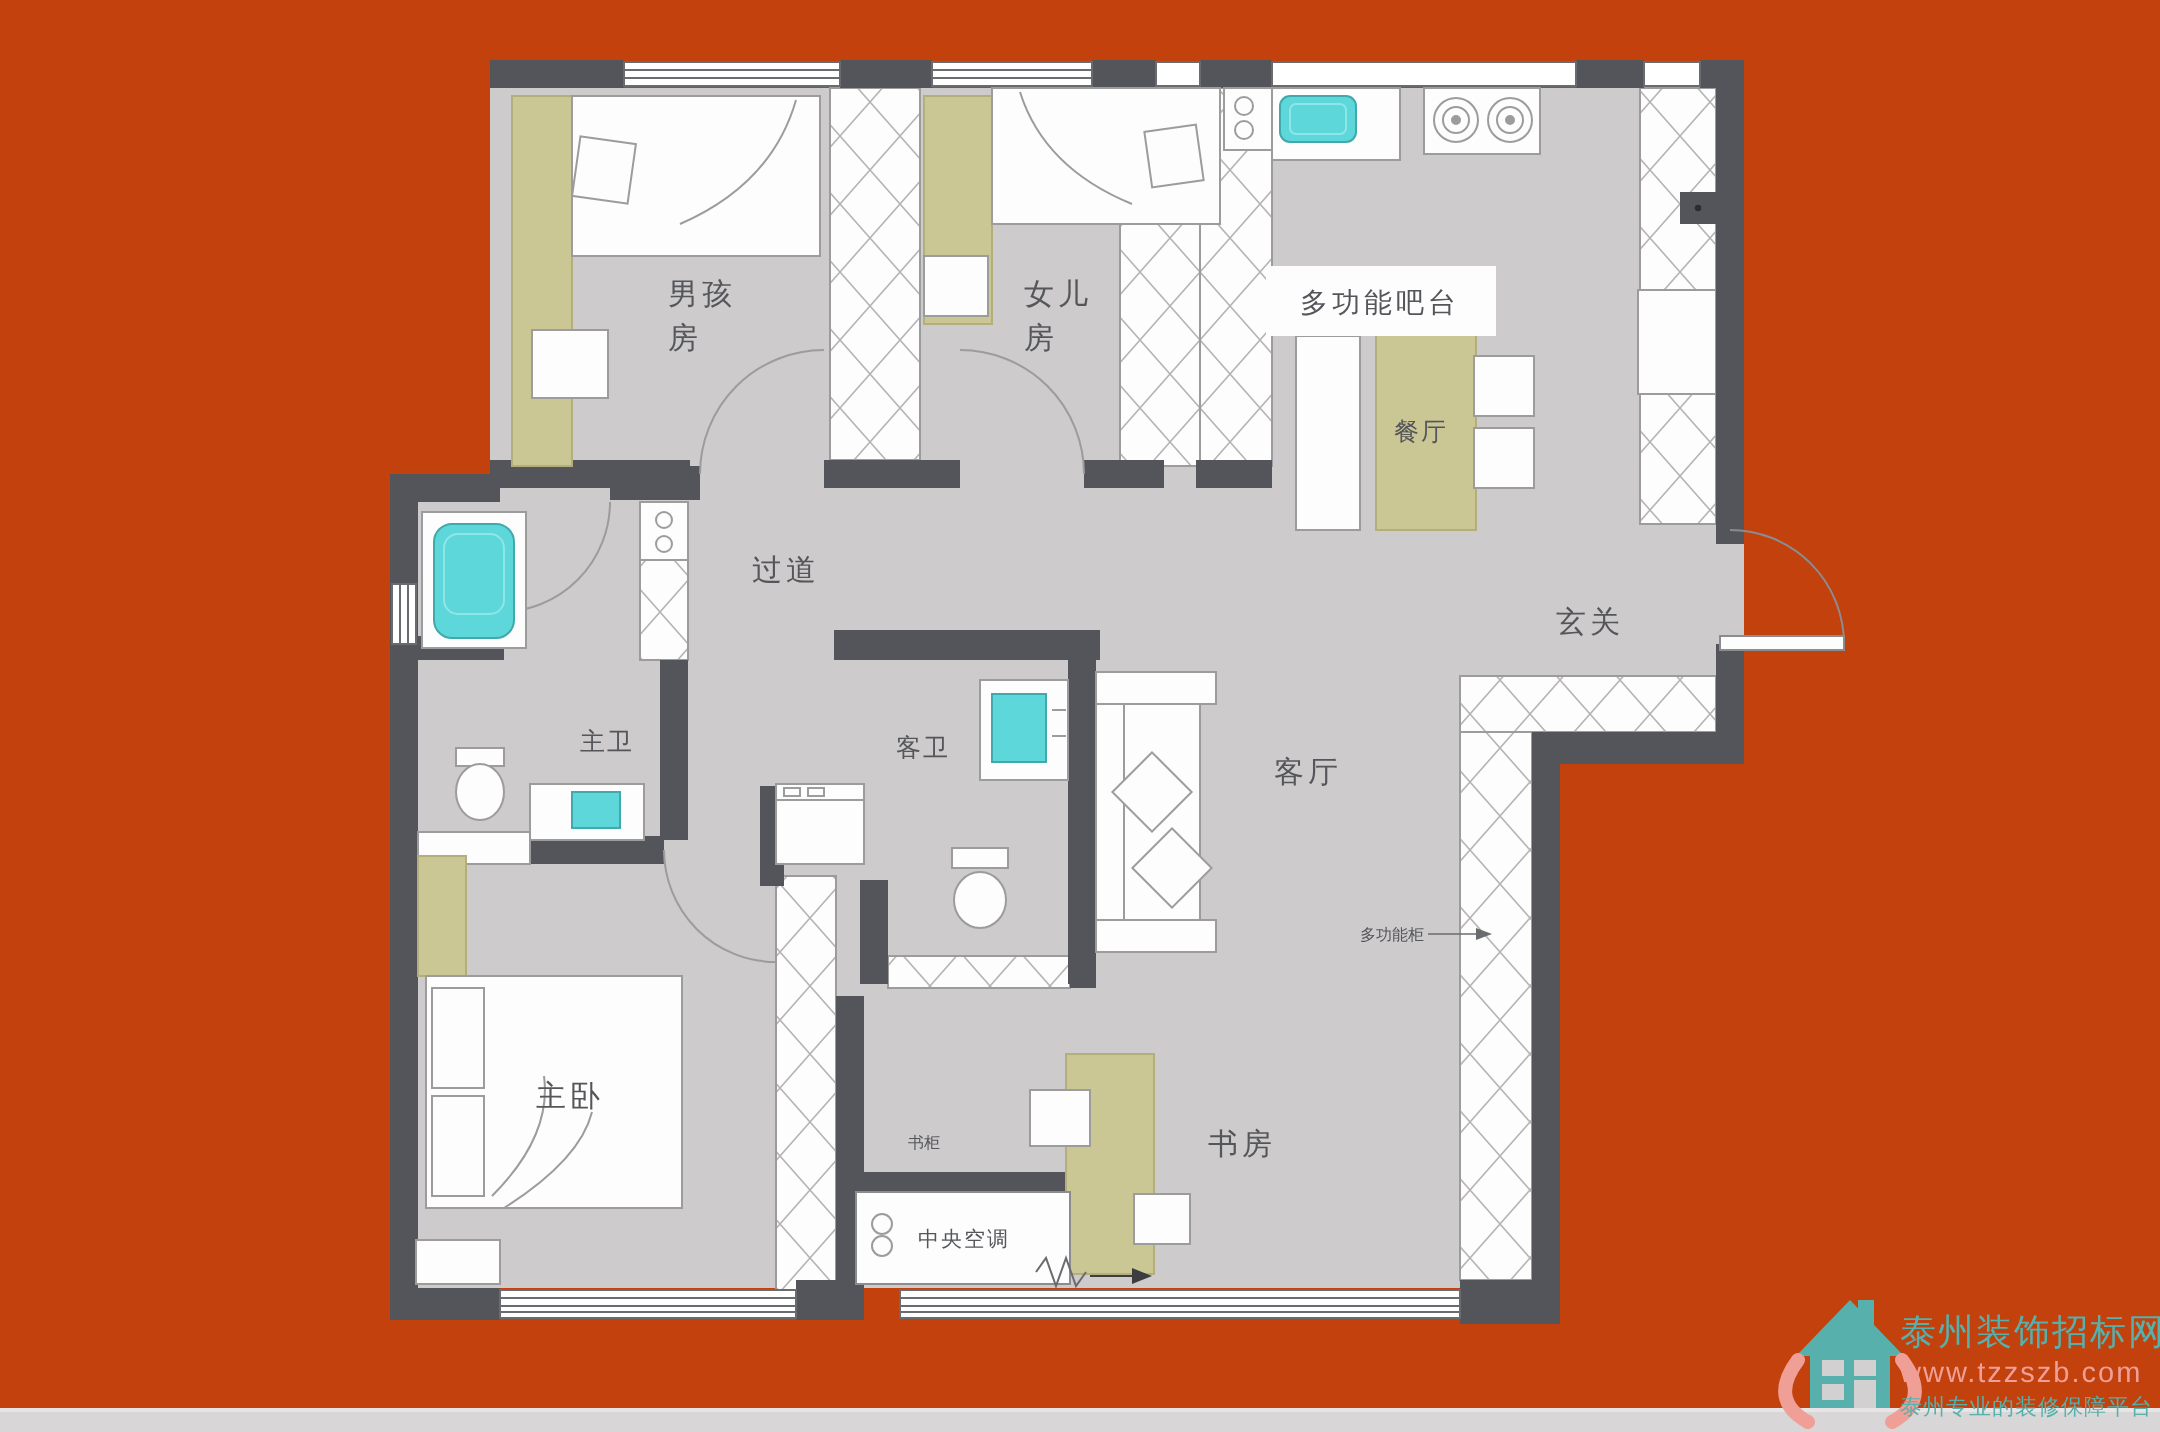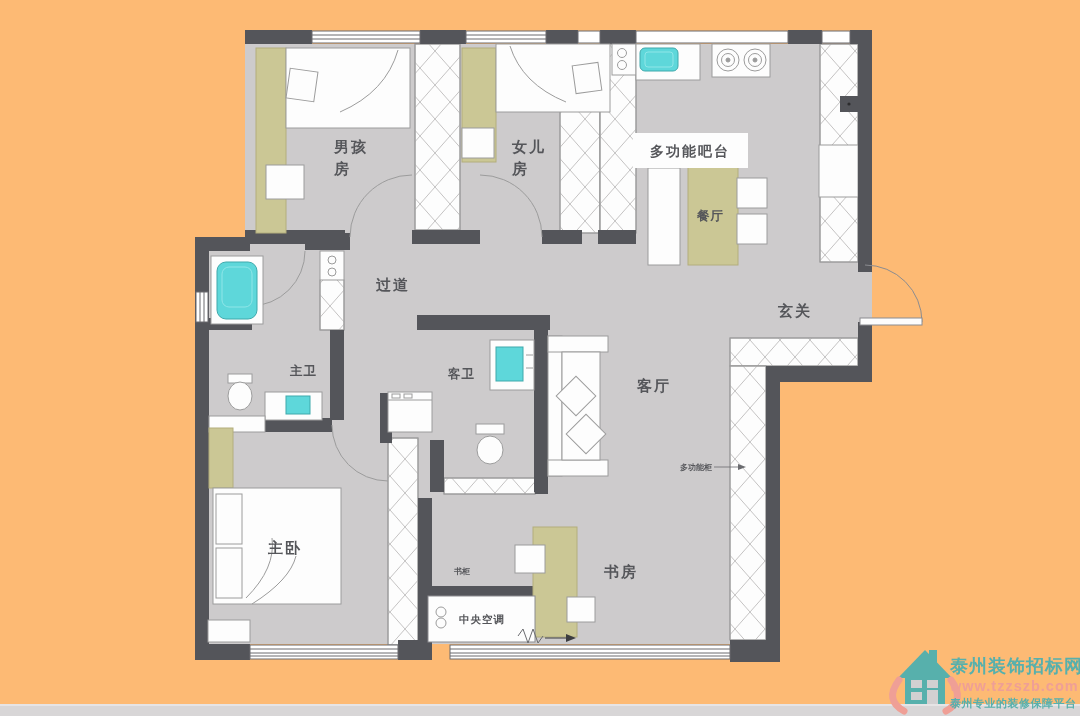--- a/index.html
+++ b/index.html
@@ -1,17 +1,17 @@
 <!DOCTYPE html>
 <html><head>
 <meta charset="utf-8">
 <style>
   html,body{margin:0;padding:0;background:#d2d0d1;}
-  .stage{position:relative;width:1080px;height:716px;background:#fdba74;overflow:hidden;
-         font-family:"Liberation Sans",sans-serif;font-weight:bold;}
+  .stage{position:relative;width:1080px;height:716px;background:#c2410c;overflow:hidden;
+         font-family:"Liberation Sans",sans-serif;}
   svg{display:block}
   text{fill:#55565a;font-family:"Liberation Sans",sans-serif;}
   .rlabel{font-size:15px;letter-spacing:2px;}
   .slabel{font-size:12.5px;letter-spacing:1px;}
   .tiny{font-size:8px;letter-spacing:0;}
   .wm-name{font-size:18px;fill:#57b0ac;letter-spacing:1px;}
   .wm-url{font-size:14.5px;fill:#ef9f96;letter-spacing:1px;}
   .wm-tag{font-size:11px;fill:#57b0ac;letter-spacing:0.5px;}
 </style>
 </head>

